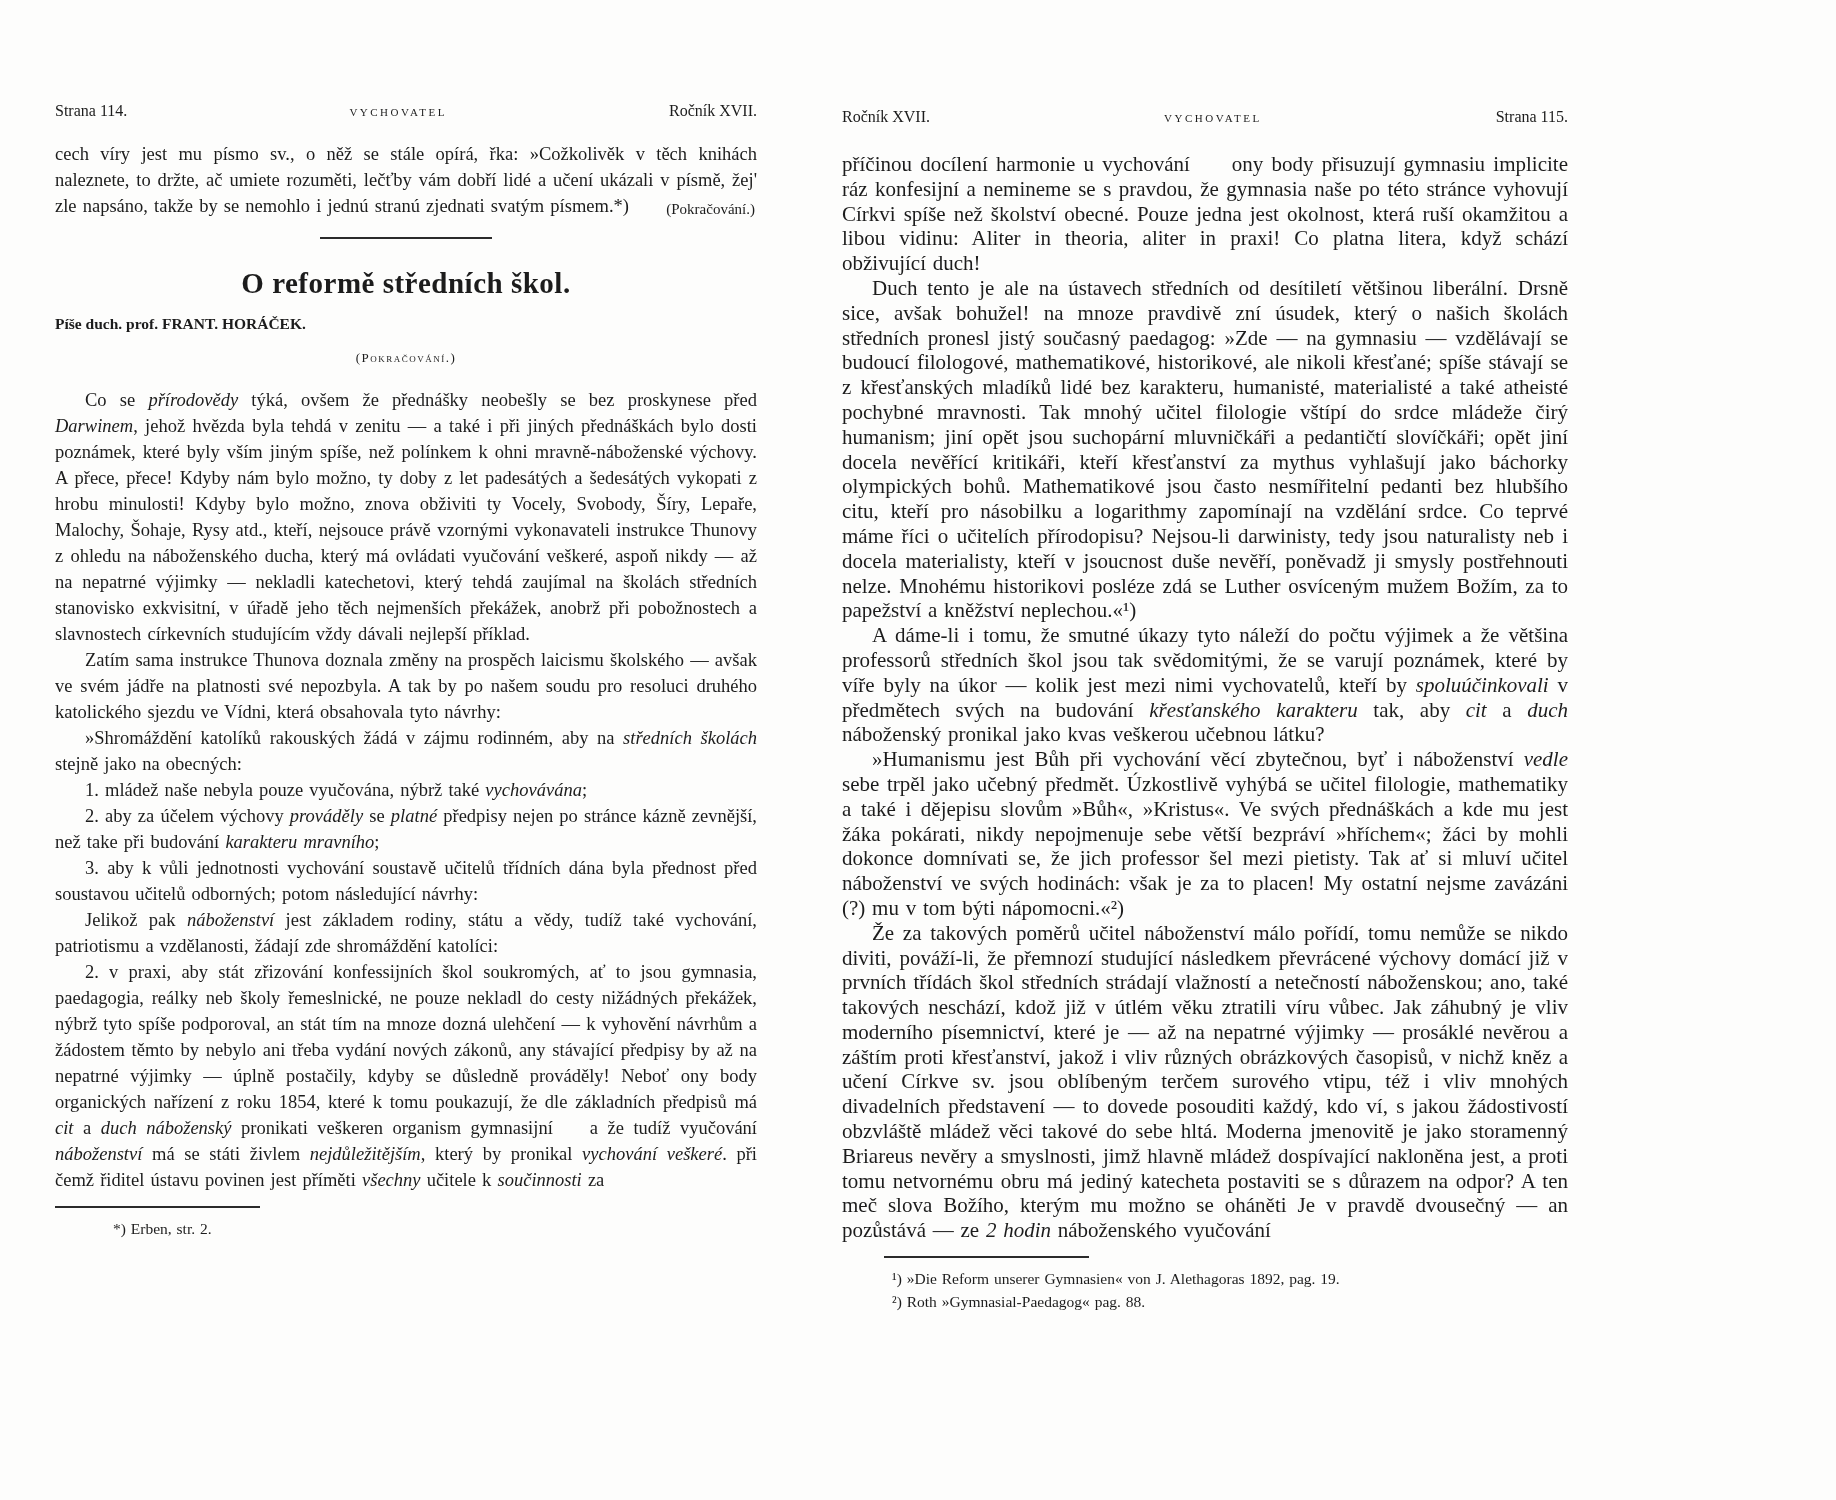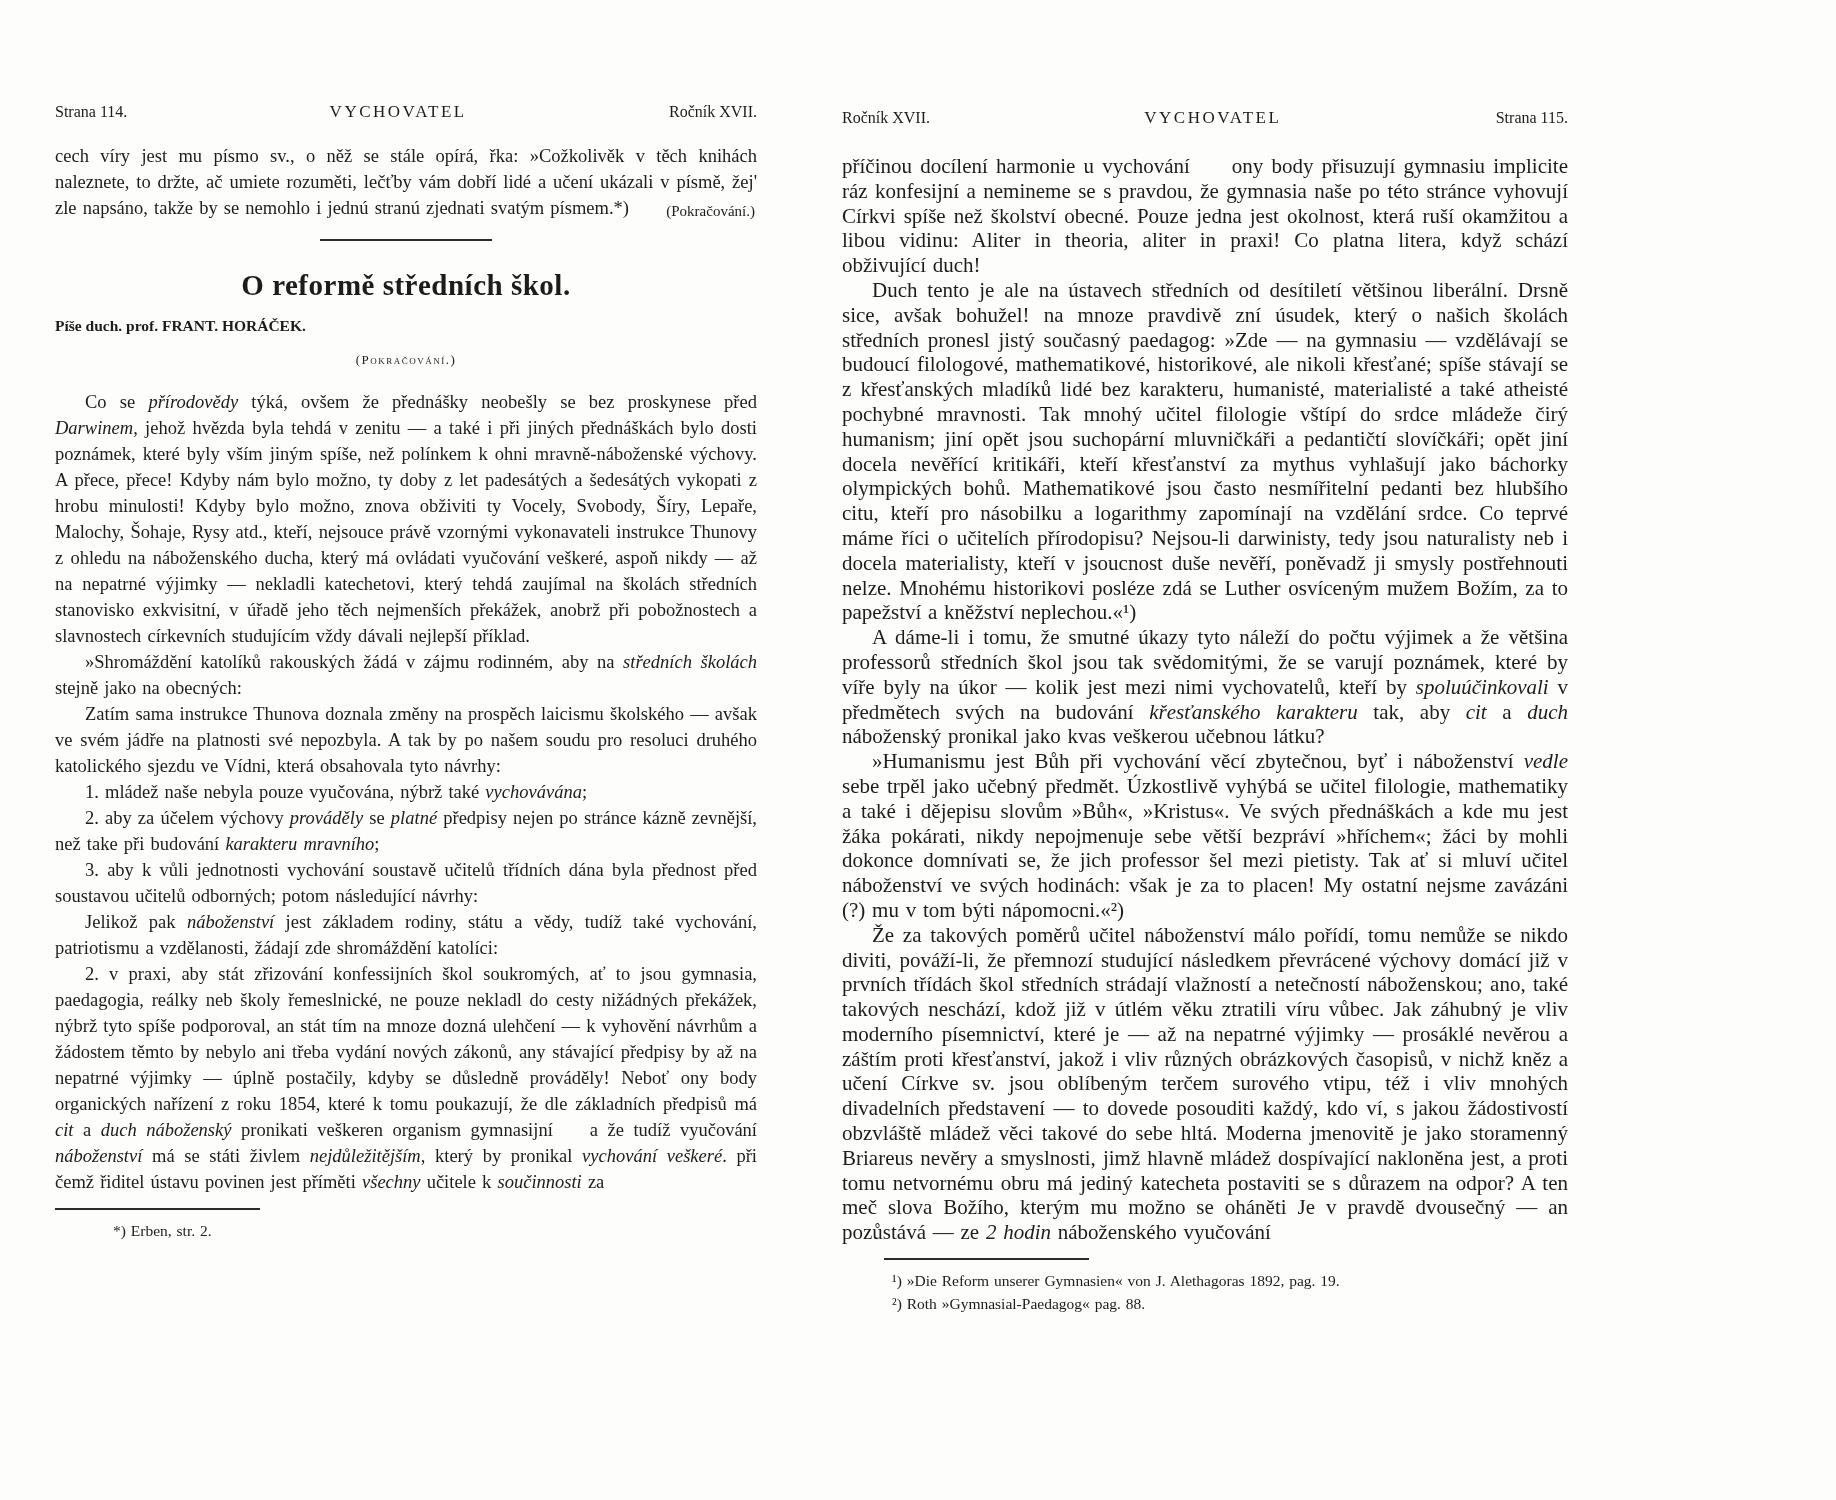--- a/index.html
+++ b/index.html
@@ -22,21 +22,21 @@
 
   .page-header {
     display: flex;
     justify-content: space-between;
     align-items: baseline;
     margin-top: 102px;
     font-size: 16px;
     white-space: nowrap;
   }
   .page-right .page-header { margin-top: 108px; }
-  .journal-name { letter-spacing: 2.5px; font-size: 17px; }
+  .journal-name { letter-spacing: 2.5px; font-size: 11px; }
 
   .para {
     margin: 0;
     text-align: justify;
     word-spacing: 1.5px;
   }
   .page-left  .body-text .para, .page-left  .intro-block .para { font-size: 18.5px; line-height: 26px; }
   .page-right .body-text .para { font-size: 21px; line-height: 24.8px; }
   .para.indent { text-indent: 30px; }
   .i { font-style: italic; }
@@ -117,22 +117,22 @@
     </div>
 
     <div class="center-rule"></div>
 
     <h1 class="article-title">O reformě středních škol.</h1>
     <div class="byline">Píše duch. prof. FRANT. HORÁČEK.</div>
     <div class="subnote">(Pokračování.)</div>
 
     <div class="body-text">
         <p class="para indent"><span>Co se </span><span class="i">přírodovědy</span><span> týká, ovšem že přednášky neobešly se bez proskynese před </span><span class="i">Darwinem</span><span>, jehož hvězda byla tehdá v zenitu — a také i při jiných přednáškách bylo dosti poznámek, které byly vším jiným spíše, než polínkem k ohni mravně-náboženské výchovy. A přece, přece! Kdyby nám bylo možno, ty doby z let padesátých a šedesátých vykopati z hrobu minulosti! Kdyby bylo možno, znova obživiti ty Vocely, Svobody, Šíry, Lepaře, Malochy, Šohaje, Rysy atd., kteří, nejsouce právě vzornými vykonavateli instrukce Thunovy z ohledu na náboženského ducha, který má ovládati vyučování veškeré, aspoň nikdy — až na nepatrné výjimky — nekladli katechetovi, který tehdá zaujímal na školách středních stanovisko exkvisitní, v úřadě jeho těch nejmenších překážek, anobrž při pobožnostech a slavnostech církevních studujícím vždy dávali nejlepší příklad.</span></p>
+        <p class="para indent"><span>Zatím sama instrukce Thunova doznala změny na prospěch laicismu školského — avšak ve svém jádře na platnosti své nepozbyla. A tak by po našem soudu pro resoluci druhého katolického sjezdu ve Vídni, která obsahovala tyto návrhy:</span></p>
         <p class="para indent"><span>»Shromáždění katolíků rakouských žádá v zájmu rodinném, aby na </span><span class="i">středních školách</span><span> stejně jako na obecných:</span></p>
-        <p class="para indent"><span>Zatím sama instrukce Thunova doznala změny na prospěch laicismu školského — avšak ve svém jádře na platnosti své nepozbyla. A tak by po našem soudu pro resoluci druhého katolického sjezdu ve Vídni, která obsahovala tyto návrhy:</span></p>
         <p class="para indent"><span>1. mládež naše nebyla pouze vyučována, nýbrž také </span><span class="i">vychovávána</span><span>;</span></p>
         <p class="para indent"><span>2. aby za účelem výchovy </span><span class="i">prováděly</span><span> se </span><span class="i">platné</span><span> předpisy nejen po stránce kázně zevnější, než take při budování </span><span class="i">karakteru mravního</span><span>;</span></p>
         <p class="para indent"><span>3. aby k vůli jednotnosti vychování soustavě učitelů třídních dána byla přednost před soustavou učitelů odborných; potom následující návrhy:</span></p>
         <p class="para indent"><span>Jelikož pak </span><span class="i">náboženství</span><span> jest základem rodiny, státu a vědy, tudíž také vychování, patriotismu a vzdělanosti, žádají zde shromáždění katolíci:</span></p>
         <p class="para indent"><span>2. v praxi, aby stát zřizování konfessijních škol soukromých, ať to jsou gymnasia, paedagogia, reálky neb školy řemeslnické, ne pouze nekladl do cesty nižádných překážek, nýbrž tyto spíše podporoval, an stát tím na mnoze dozná ulehčení — k vyhovění návrhům a žádostem těmto by nebylo ani třeba vydání nových zákonů, any stávající předpisy by až na nepatrné výjimky — úplně postačily, kdyby se důsledně prováděly! Neboť ony body organických nařízení z roku 1854, které k tomu poukazují, že dle základních předpisů má </span><span class="i">cit</span><span> a </span><span class="i">duch náboženský</span><span> pronikati veškeren organism gymnasijní  a že tudíž vyučování </span><span class="i">náboženství</span><span> má se státi živlem </span><span class="i">nejdůležitějším</span><span>, který by pronikal </span><span class="i">vychování veškeré</span><span>. při čemž řiditel ústavu povinen jest příměti </span><span class="i">všechny</span><span> učitele k </span><span class="i">součinnosti</span><span> za</span></p>
       </div>
 
     <div class="footnote-block">
       <div class="fn-rule"></div>
       <div class="footnotes">

